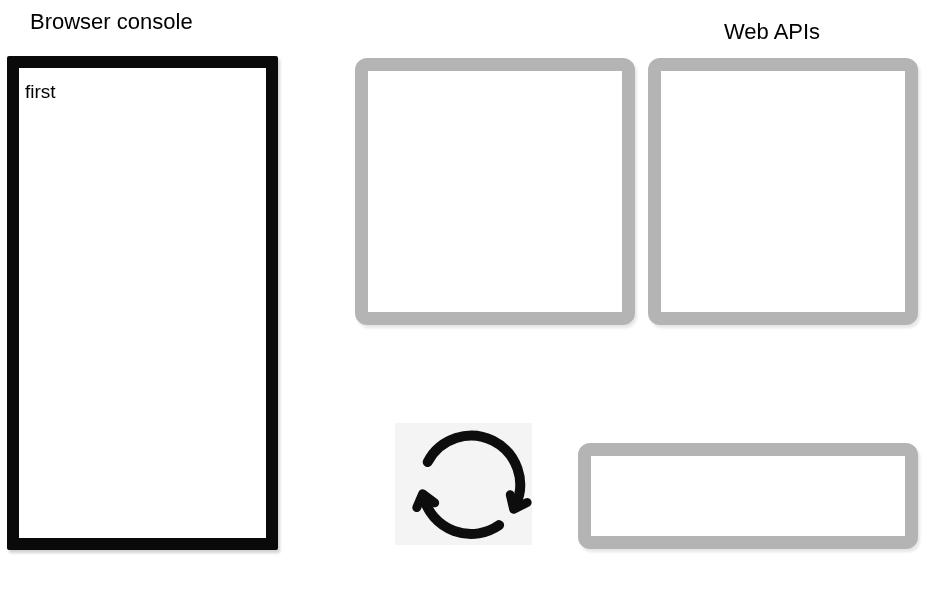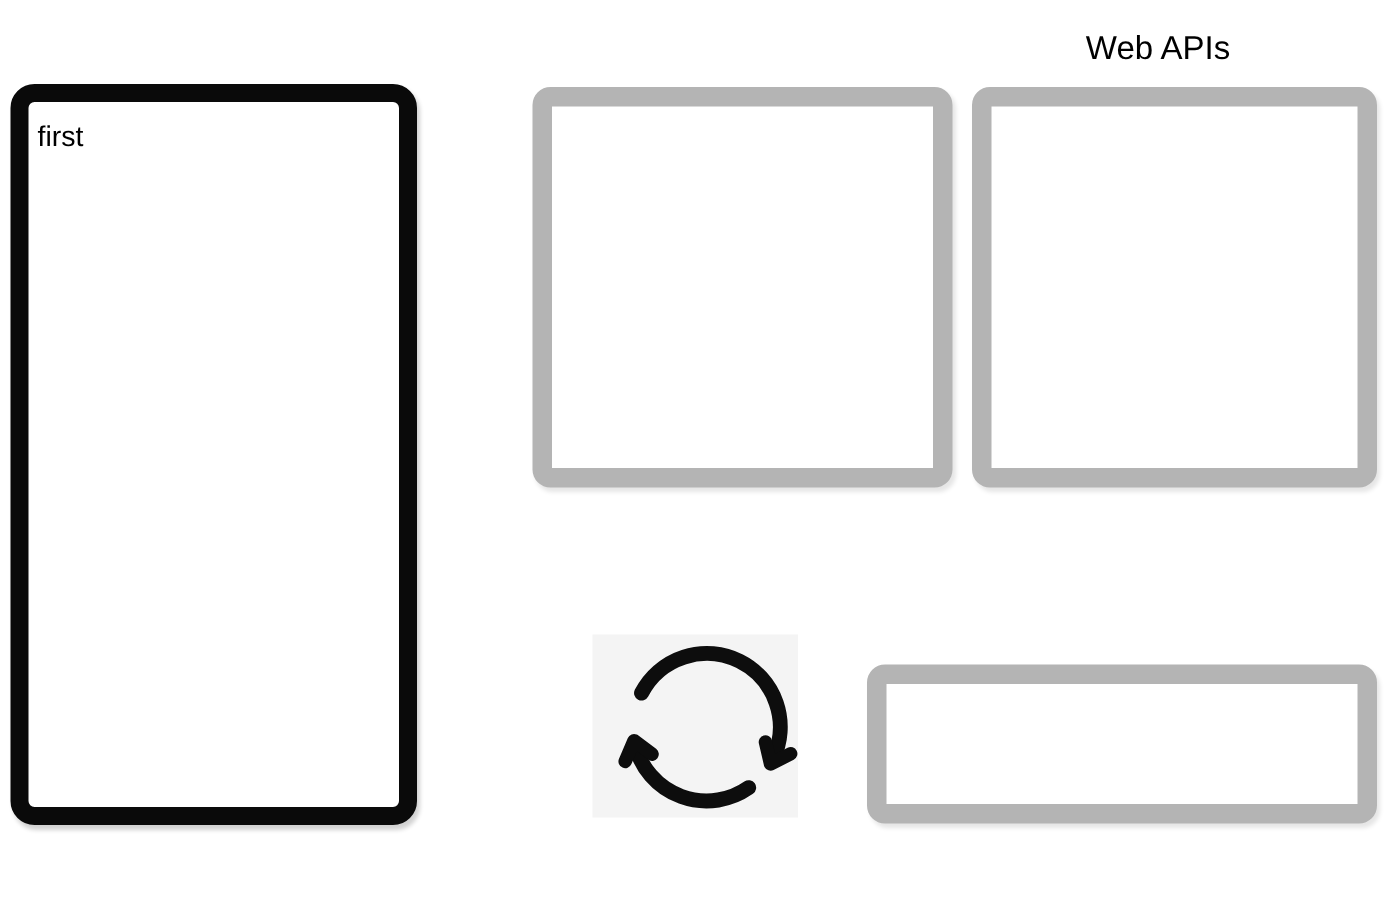--- a/index.html
+++ b/index.html
@@ -22,21 +22,21 @@
   .label.centered { text-align: center; }
   .panel {
     position: absolute;
     box-sizing: border-box;
     background: #ffffff;
     border-style: solid;
   }
   .console-box {
     left: 7px; top: 56px; width: 271px; height: 494px;
     border: 12px solid var(--console-border, #000000);
-    border-radius: 16px;
+    border-radius: 2px;
     box-shadow: 2px 3px 3px rgba(0,0,0,0.18);
   }
   .console-entries { padding: 12px 6px; }
   .console-entry {
     font-size: 19px;
     line-height: 24px;
     color: var(--text, #000000);
   }
   .gray-box {
     border: 13px solid var(--box-border-gray, #b4b4b4);
@@ -57,20 +57,21 @@
   .call-stack-label { left: 342px; top: 19px; width: 280px; }
   .web-apis-label   { left: 637px; top: 19px; width: 270px; }
   .event-loop-label { left: 395px; top: 564px; width: 137px; }
   .callback-queue-label { left: 578px; top: 564px; width: 310px; }
 </style>
 </head>
 <body>
 
 <div class="stage">
 
+  <div class="label browser-console-label">Browser console</div>
 
   <div class="panel console-box">
     <div class="console-entries">
         <div class="console-entry">first</div>
       </div>
   </div>
 
 
   <div class="panel gray-box call-stack-box">
     <div class="stack-area"></div>

